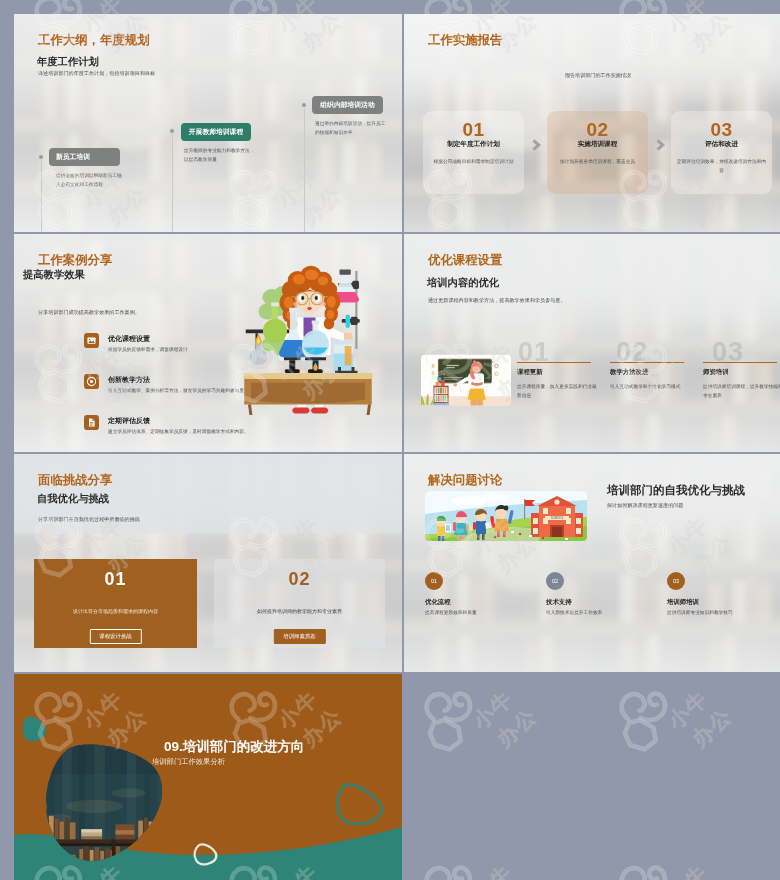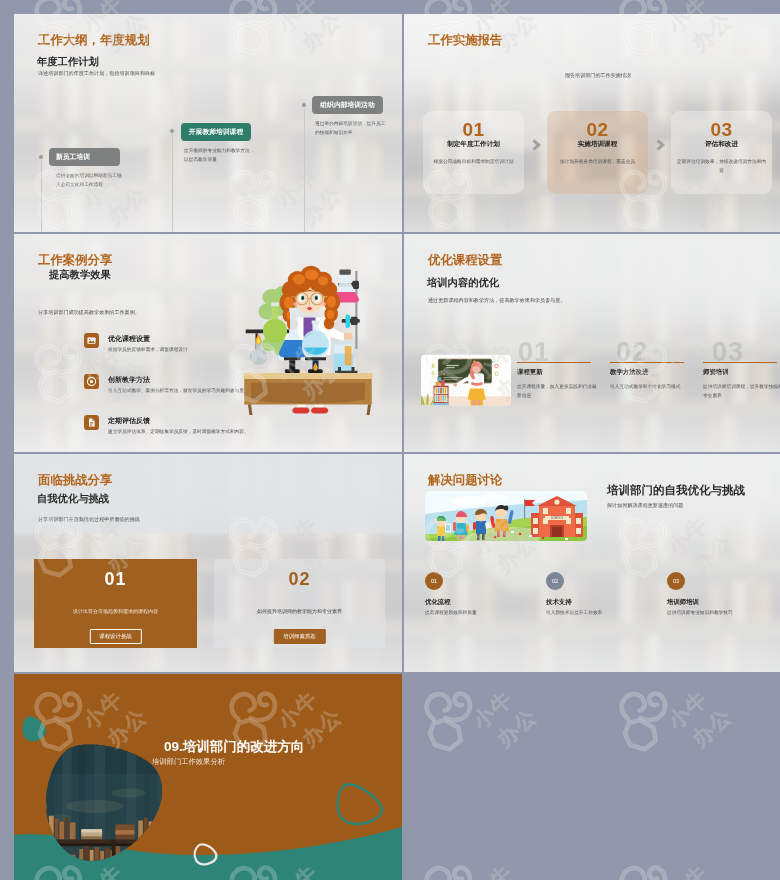--- a/index.html
+++ b/index.html
@@ -693,21 +693,21 @@
     </div>
   <div class="slide">
       <div class="sc" id="s3">
     <div class="bg">
       <svg class="lib" viewBox="0 0 388 218" preserveAspectRatio="none">
             <use href="#libsym"></use>
           </svg>
       <div class="veil veil-light"></div>
     </div>
     <div class="ttl" style="left:24px;top:18px">工作案例分享</div>
-    <div class="h2" style="left:35px;top:34px">提高教学效果</div>
+    <div class="h2" style="left:9px;top:34px">提高教学效果</div>
     <div class="sub" style="left:24px;top:75px">分享培训部门成功提高教学效果的工作案例。</div>
 
     <div class="s3row" style="top:99px">
       <svg class="s3icon" viewBox="0 0 24 24">
         <rect x="0" y="0" width="24" height="24" rx="5" fill="#a6601d"></rect>
         <rect x="5.5" y="7" width="13" height="10" rx="1.2" fill="#fff"></rect>
         <circle cx="9" cy="10.3" r="1.3" fill="#a6601d"></circle>
         <path d="M6.6 16 L10.2 11.6 L12.6 14.4 L14.8 12 L17.4 16 Z" fill="#a6601d"></path>
       </svg>
       <div class="s3lab">优化课程设置</div>

